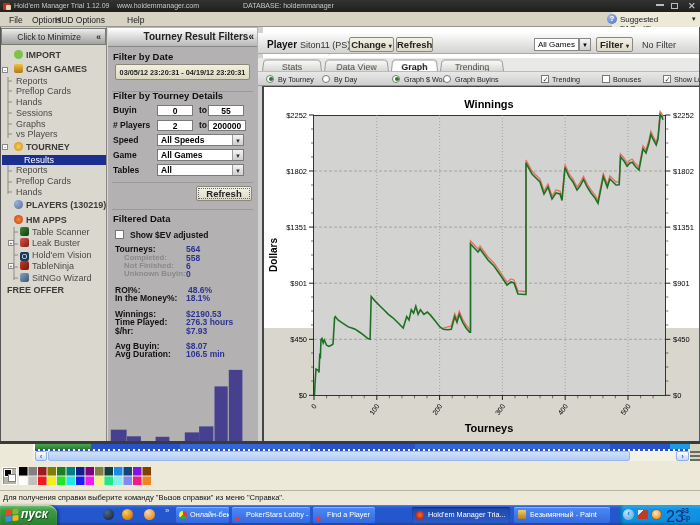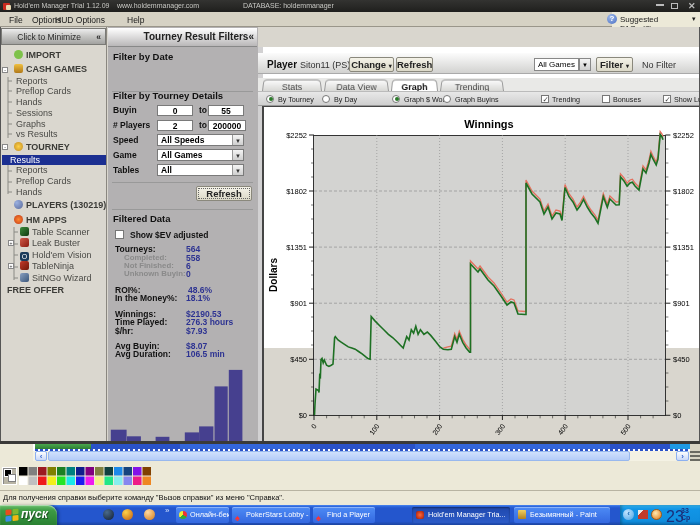--- a/index.html
+++ b/index.html
@@ -23,21 +23,21 @@
 #fpanel { position:absolute; left:107px; top:0; width:150px; height:416px; background:#b3b1b2; }
 #fphead { position:absolute; left:0; top:1px; width:149px; height:19px; background:linear-gradient(#ffffff,#b9b7b8); border-bottom:1px solid #888; font-size:10px; font-weight:bold; color:#222; text-align:right; line-height:18px; }
 .fph { position:absolute; left:5px; font-size:9.5px; font-weight:bold; color:#111; }
 .finp { position:absolute; height:11px; background:#fff; border:1px solid #7a7a7a; font-size:8.5px; font-weight:bold; text-align:center; line-height:10px; }
 .fsel { position:absolute; height:12px; background:#fff; border:1px solid #7a7a7a; font-size:8.5px; font-weight:bold; line-height:11px; padding-left:3px; }
 .fsel .da { position:absolute; right:0; top:0; width:11px; height:10px; background:linear-gradient(#f4f4f4,#cfcfcf); border-left:1px solid #999; font-size:6px; text-align:center; line-height:12px; color:#333; font-weight:normal; }
 .flab { position:absolute; font-size:8.5px; font-weight:bold; color:#111; }
 .fval { position:absolute; font-size:8.5px; font-weight:bold; color:#2d3392; }
 .fsub { position:absolute; font-size:7.8px; font-weight:bold; color:#8a8a8a; }
 
-#cpanel { position:absolute; left:257px; top:0; width:441px; height:301px; background:#fff;margin-top:20px; }
+#cpanel { position:absolute; left:257px; top:0; width:441px; height:301px; background:#fff; }
 #playerbar { position:absolute; left:0; top:5.5px; width:441px; height:21.5px; background:linear-gradient(#fcfcfc,#d2d2d0); border-bottom:1px solid #aaa; }
 .btn { position:absolute; background:linear-gradient(#f4f2e8,#dcd9c8); border:1px solid #8a887c; border-radius:2px; font-size:9.5px; font-weight:bold; color:#222; text-align:center; }
 #tabrow { position:absolute; left:0; top:30.5px; width:441px; height:13px; background:#e9e9e7; }
 .tab { position:absolute; top:1px; height:12px; font-size:8.5px; background:linear-gradient(#fafafa,#d8d8d5); border:1px solid #999; border-bottom:none; border-radius:4px 4px 0 0; font-size:9px; color:#444; text-align:center; transform:perspective(8px) rotateX(2deg); transform-origin:bottom; }
 #radiorow { position:absolute; left:0; top:43.5px; width:441px; height:15px; background:linear-gradient(#e8e8e8,#cfcfcf); border-top:1px solid #bbb; border-bottom:1px solid #999; font-size:8.5px; color:#222; }
 .radio { position:absolute; top:3px; width:8px; height:8px; border-radius:50%; background:#fff; border:1px solid #777; }
 .radio.on::after { content:""; position:absolute; left:1.5px; top:1.5px; width:4px; height:4px; border-radius:50%; background:#2a7a2a; }
 .cb { position:absolute; top:3px; width:8px; height:8px; background:#fff; border:1px solid #777; }
 .cb.on::after { content:"\2713"; position:absolute; left:0.5px; top:-1px; font-size:7.5px; color:#444; }
 .rlab { position:absolute; top:3.5px; white-space:nowrap; font-size:7.2px; }
@@ -85,39 +85,40 @@
     <div class="abs" style="left:1px;top:40px;width:6px;height:6px;background:#fff;border:1px solid #888;font-size:5px;line-height:5px;text-align:center;color:#333">-</div>
     <div class="abs" style="left:1px;top:117px;width:6px;height:6px;background:#fff;border:1px solid #888;font-size:5px;line-height:5px;text-align:center;color:#333">-</div>
     <div class="abs" style="left:7px;top:213px;width:6px;height:6px;background:#fff;border:1px solid #888;font-size:5px;line-height:5px;text-align:center;color:#333">+</div>
     <div class="abs" style="left:7px;top:236px;width:6px;height:6px;background:#fff;border:1px solid #888;font-size:5px;line-height:5px;text-align:center;color:#333">+</div>
     <div class="sbitem sbhdr" style="left:13px;top:37px"><span class="sbicon" style="background:linear-gradient(#f0c040,#b07818)"></span>CASH GAMES</div>
     <div class="sbitem" style="left:15px;top:48.5px">Reports</div>
     <div class="sbitem" style="left:15px;top:59px">Preflop Cards</div>
     <div class="sbitem" style="left:15px;top:70px">Hands</div>
     <div class="sbitem" style="left:15px;top:81px">Sessions</div>
     <div class="sbitem" style="left:15px;top:91.5px">Graphs</div>
-    <div class="sbitem" style="left:15px;top:102px">vs Results</div>
+    <div class="sbitem" style="left:15px;top:102px">vs Players</div>
     <div class="sbitem sbhdr" style="left:13px;top:114.5px"><span class="sbicon" style="background:radial-gradient(#ffd24a,#c08a20);border-radius:50%"></span>TOURNEY</div>
-    <div class="sbitem" style="left:1px;top:127.5px;width:104px;background:#1b2f91;color:#fff;padding-left:8px">Results</div>
+    <div class="sbitem" style="left:1px;top:127.5px;width:104px;background:#1b2f91;color:#fff;padding-left:22px">Results</div>
     <div class="sbitem" style="left:15px;top:138px">Reports</div>
     <div class="sbitem" style="left:15px;top:148.5px">Preflop Cards</div>
     <div class="sbitem" style="left:15px;top:159.5px">Hands</div>
     <div class="sbitem sbhdr" style="left:13px;top:172.5px"><span class="sbicon" style="background:radial-gradient(circle at 30% 30%,#9ab0e0,#5a6a9a);border-radius:50%"></span>PLAYERS (130219)</div>
     <div class="sbitem sbhdr" style="left:13px;top:187.5px"><span class="sbicon" style="background:radial-gradient(#ff8830,#c03818);border-radius:50%"></span>HM APPS</div>
     <div class="sbitem" style="left:19px;top:199.5px"><span class="sbicon" style="background:linear-gradient(135deg,#3a8a3a,#123a12)"></span>Table Scanner</div>
     <div class="sbitem" style="left:19px;top:211px"><span class="sbicon" style="background:linear-gradient(135deg,#d05a4a,#8a1a10)"></span>Leak Buster</div>
     <div class="sbitem" style="left:19px;top:222.5px"><span class="sbicon" style="background:#1a3a5a;color:#fff;font-size:7px;text-align:center;line-height:9px">O</span>Hold'em Vision</div>
     <div class="sbitem" style="left:19px;top:234px"><span class="sbicon" style="background:linear-gradient(135deg,#c43a2a,#701808)"></span>TableNinja</div>
     <div class="sbitem" style="left:19px;top:245.5px"><span class="sbicon" style="background:linear-gradient(135deg,#8aa0c0,#3a567a)"></span>SitNGo Wizard</div>
     <div class="sbitem sbhdr" style="left:6px;top:258px">FREE OFFER</div>
   </div>
   <div id="fpanel">
     <div id="fphead">Tourney Result Filters <span style="float:right;margin-right:3px;font-weight:bold">«</span></div>
 
     <div class="fph" style="top:24px">Filter by Date</div>
+    <div class="btn" style="left:7px;top:37px;width:135px;height:16px;font-size:7.3px;line-height:15px;white-space:nowrap;background:linear-gradient(#f2efdc,#ddd9c0)">03/05/12 23:20:31 - 04/19/12 23:20:31</div>
     <div style="position:absolute;left:4px;top:64px;width:141px;border-top:1px solid #999"></div>
     <div class="fph" style="top:63px">Filter by Tourney Details</div>
     <div class="flab" style="left:5px;top:78px">Buyin</div>
     <div class="finp" style="left:49px;top:78px;width:36px">0</div>
     <div class="flab" style="left:91px;top:78px">to</div>
     <div class="finp" style="left:100px;top:78px;width:36px">55</div>
     <div class="flab" style="left:5px;top:93px"># Players</div>
     <div class="finp" style="left:49px;top:93px;width:36px">2</div>
     <div class="flab" style="left:91px;top:93px">to</div>
     <div class="finp" style="left:100px;top:93px;width:38px">200000</div>

